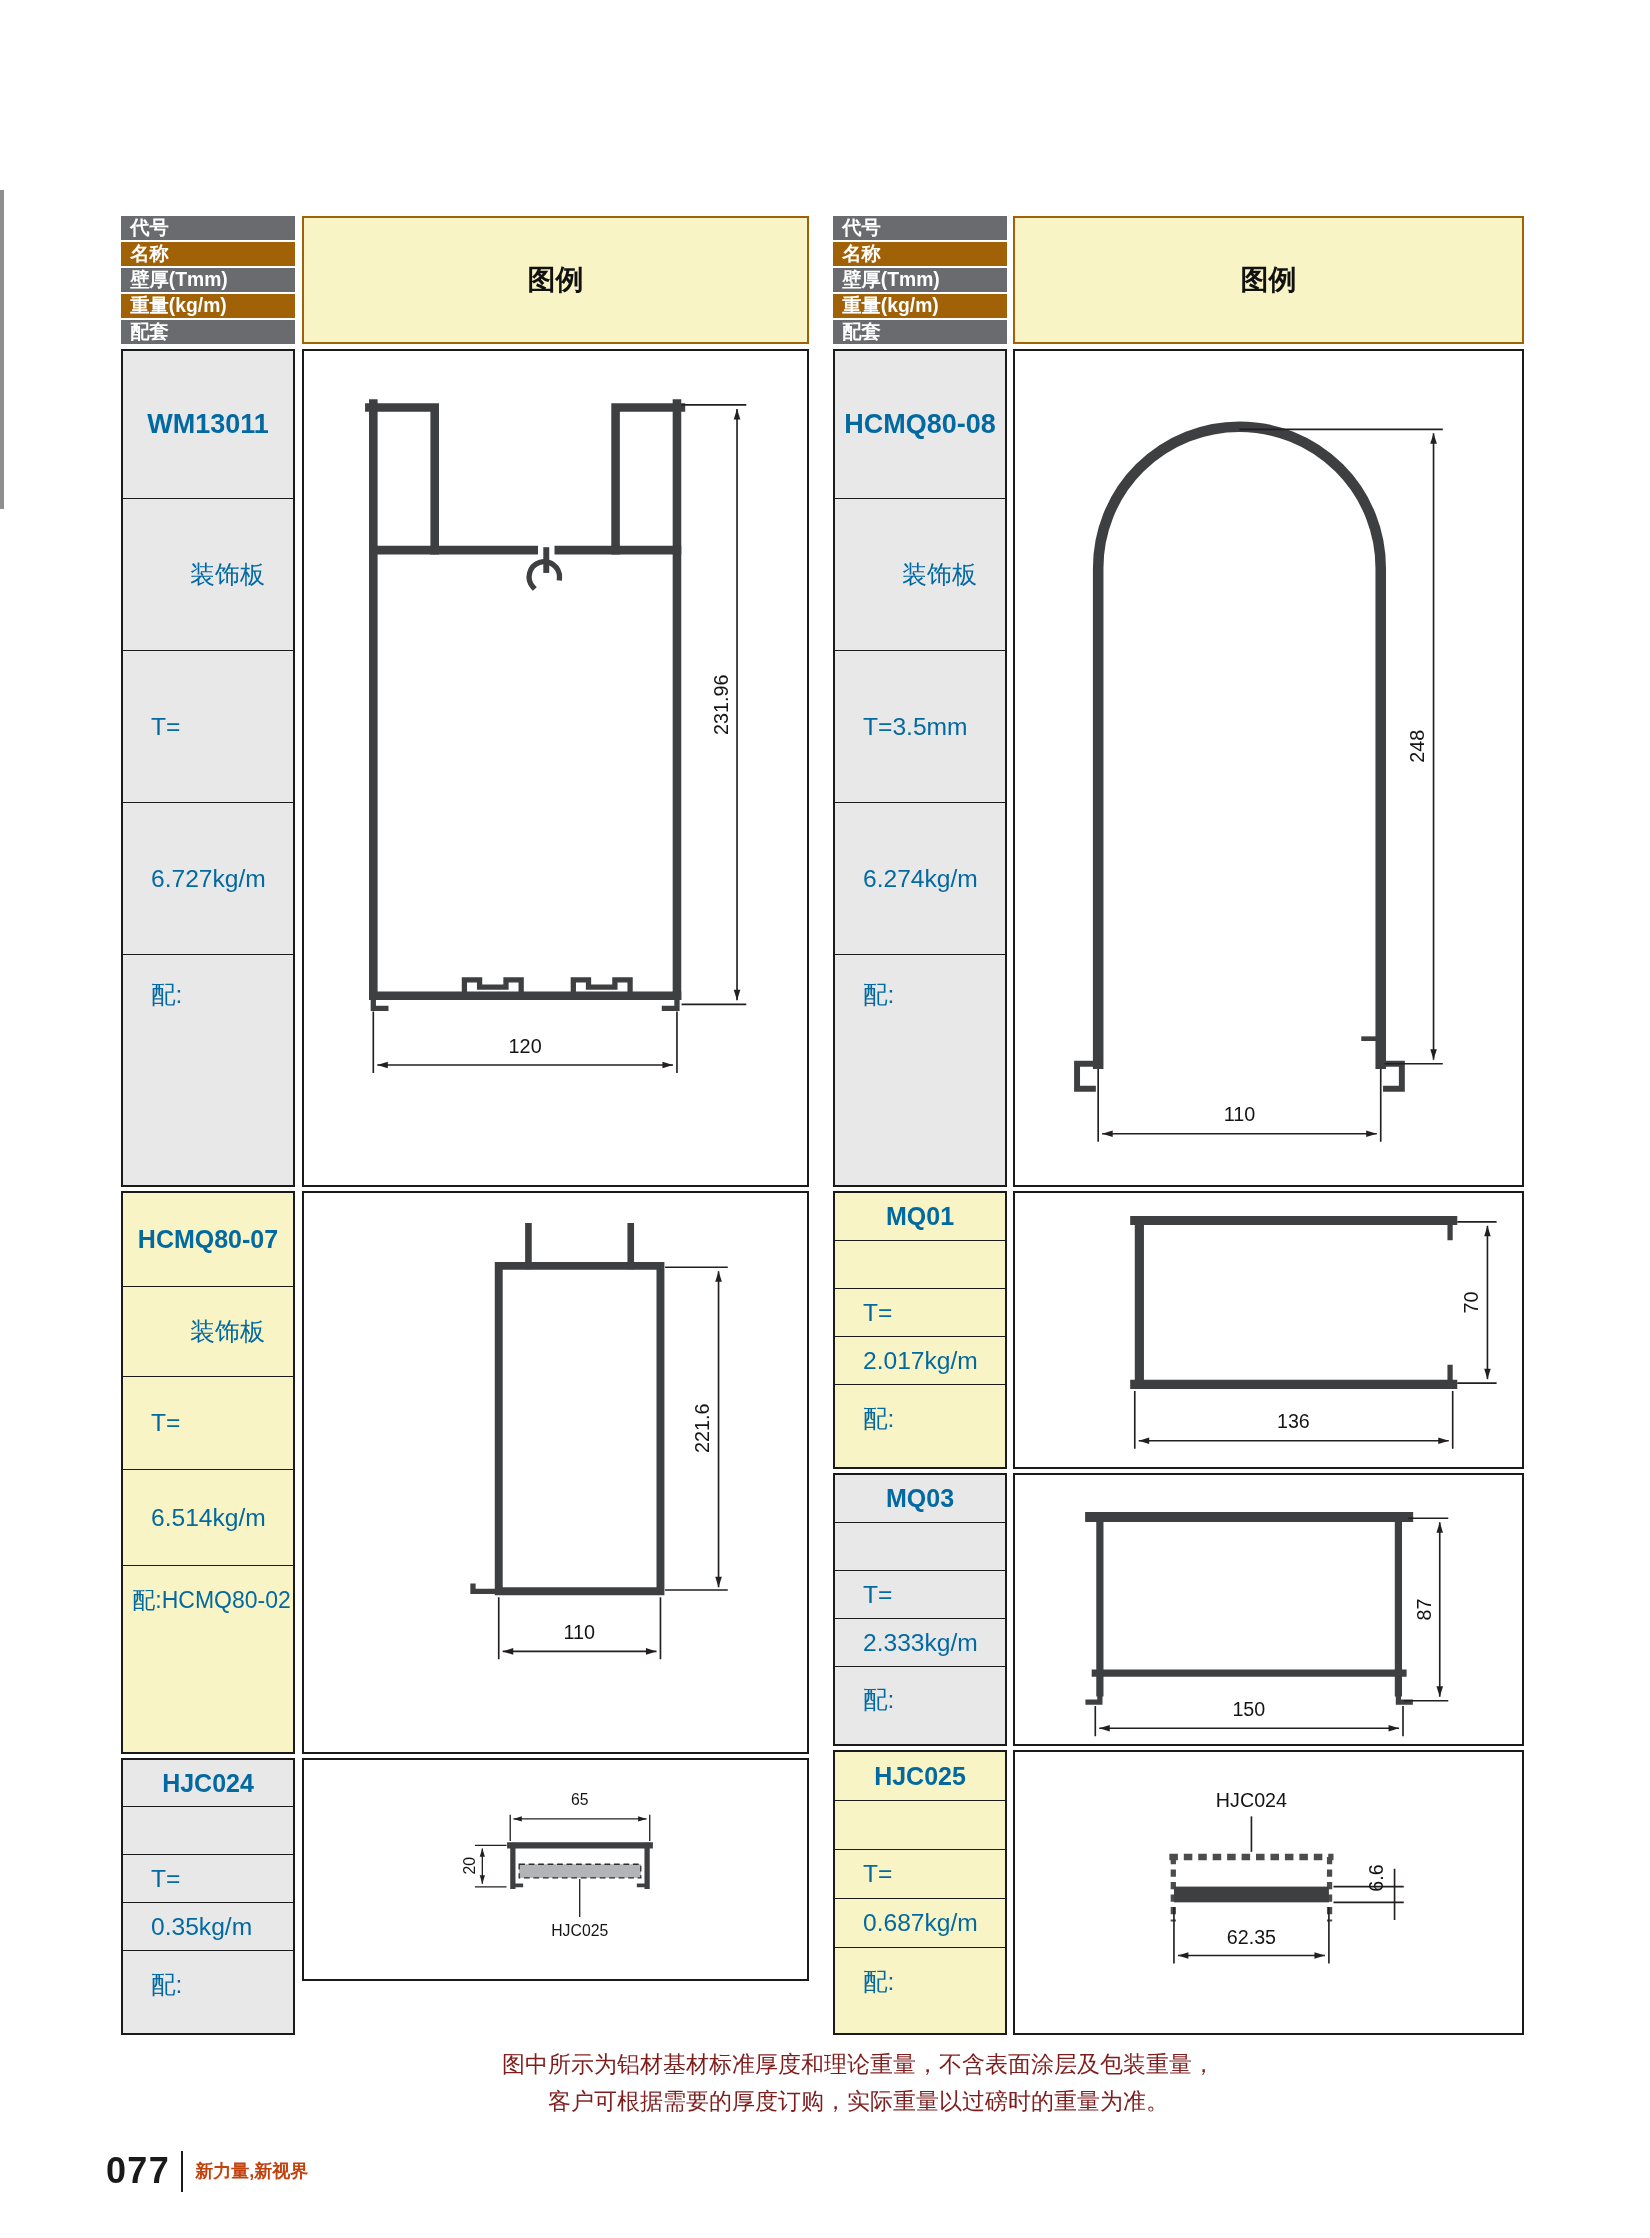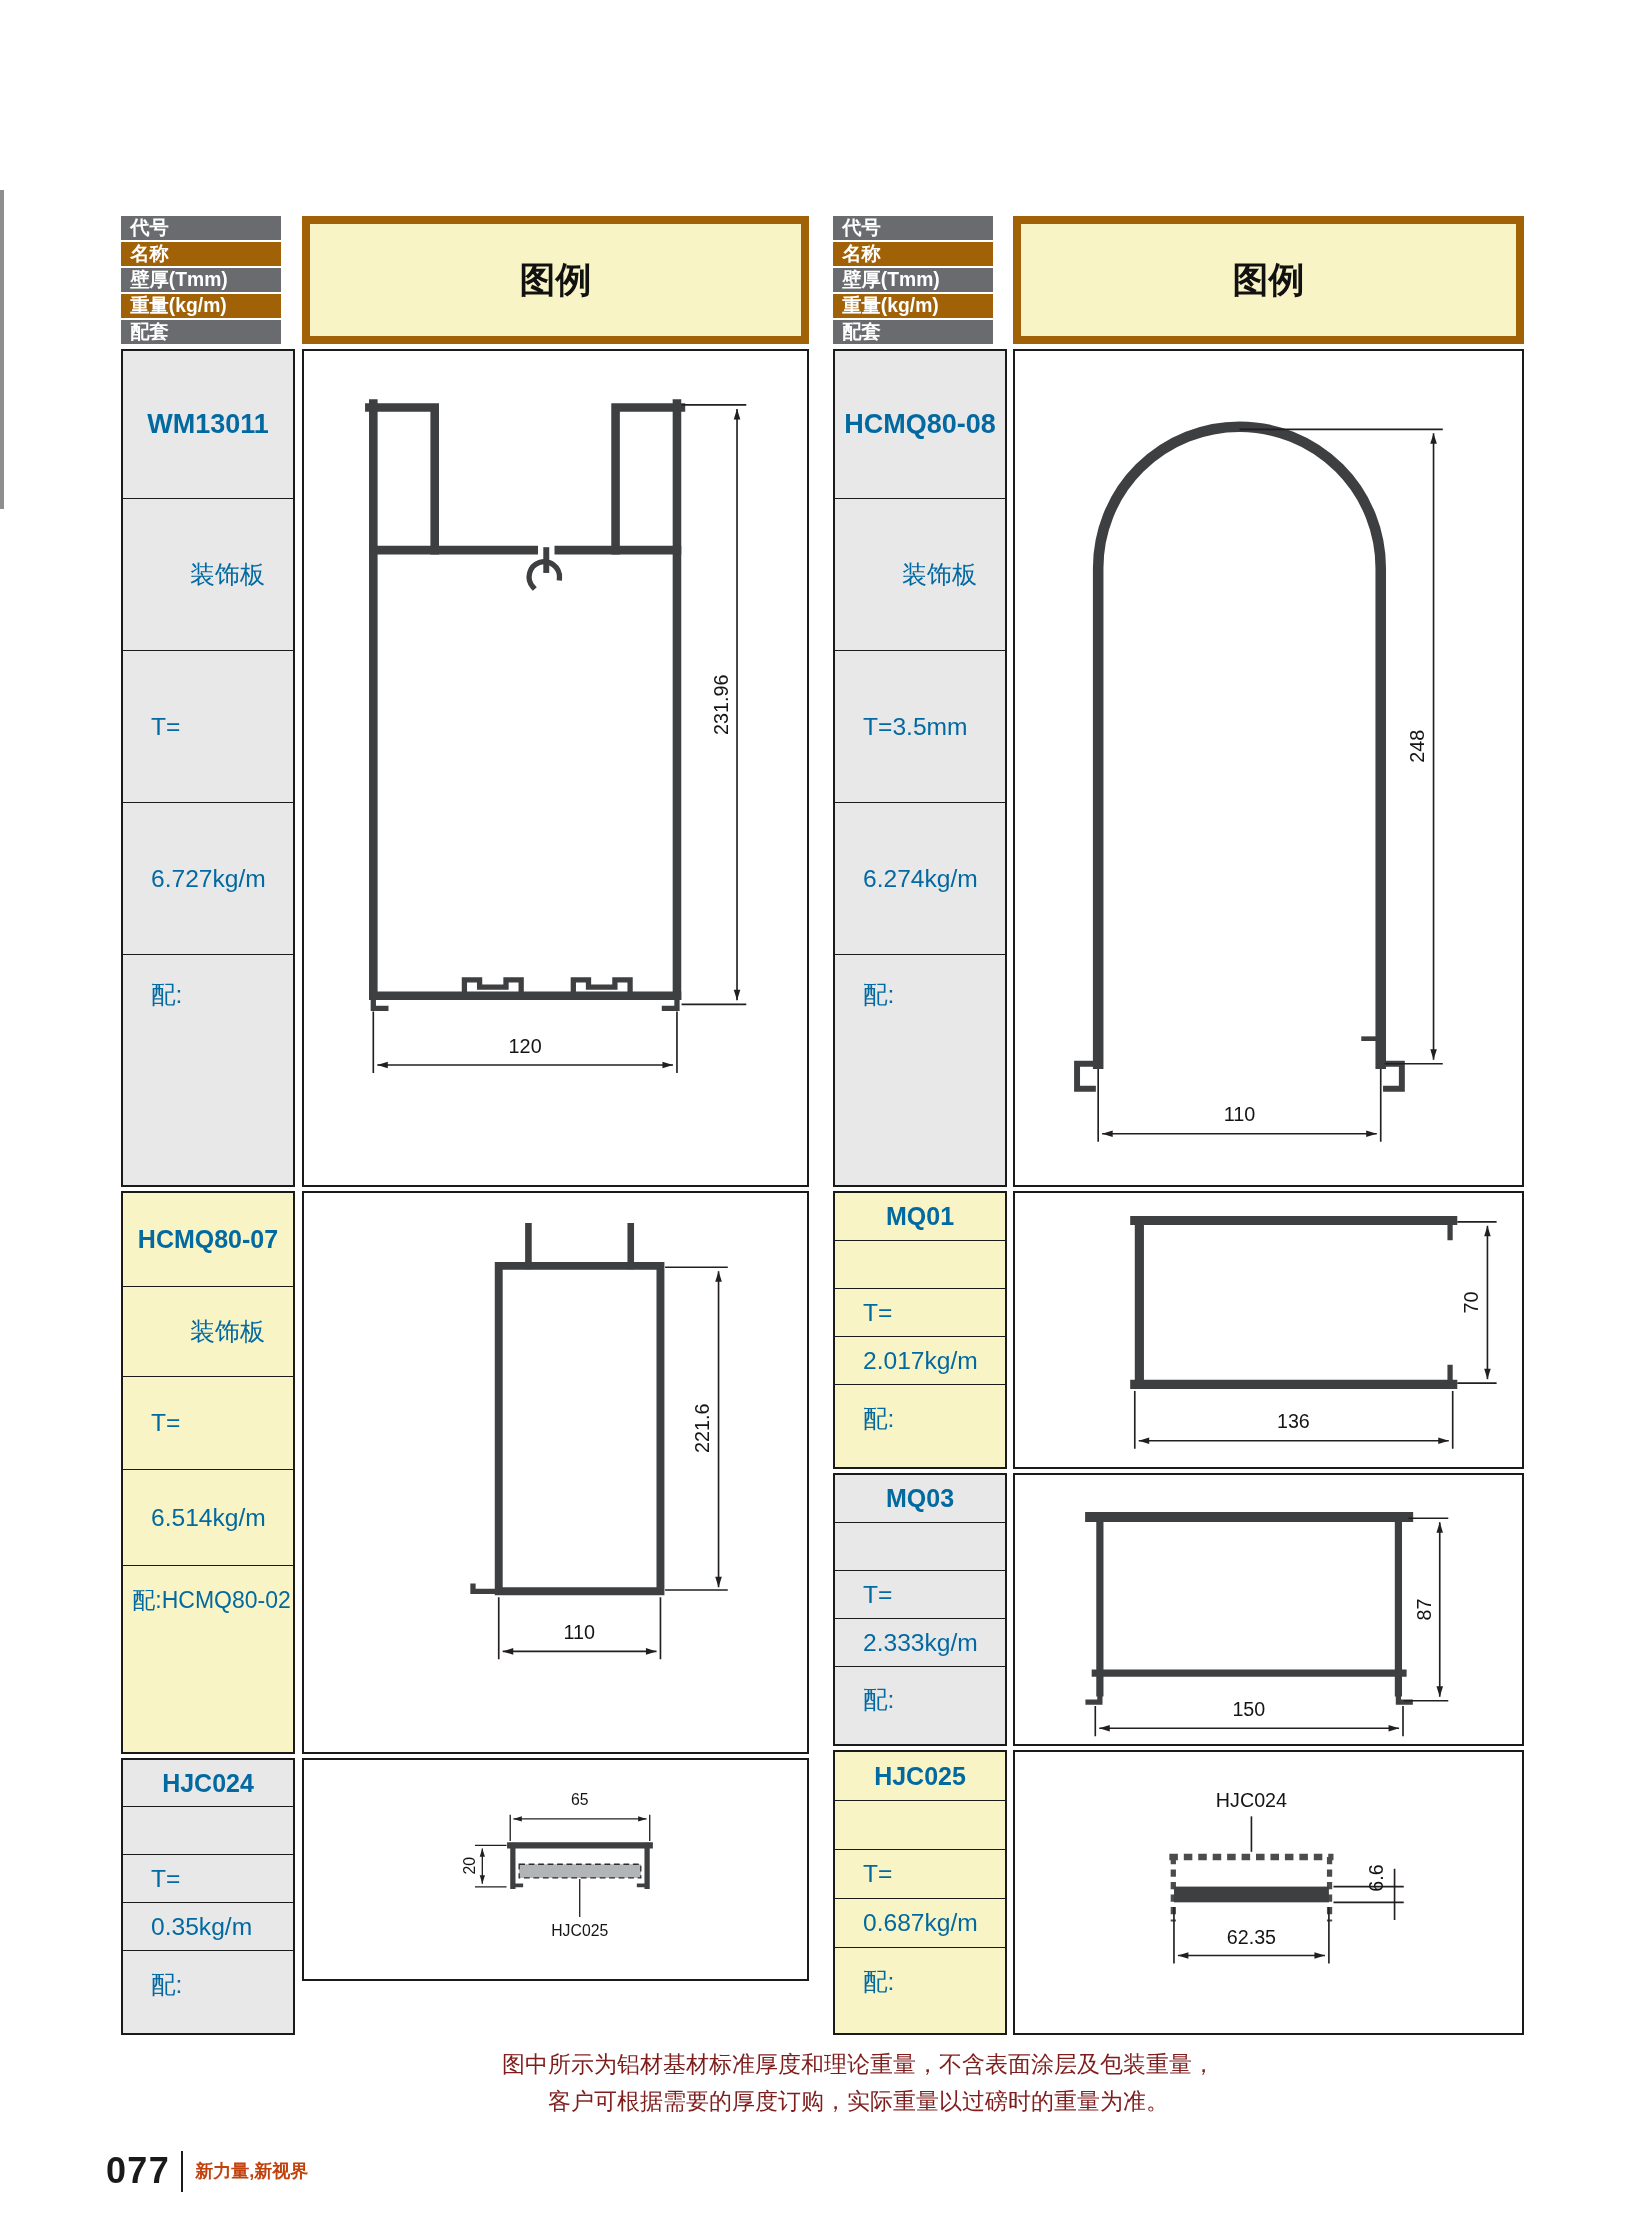--- a/index.html
+++ b/index.html
@@ -2,28 +2,28 @@
 <html style="font-size:10.6px"><head>
 <meta charset="utf-8">
 <style>
   html,body{margin:0;padding:0;background:#ffffff;}
   body{font-family:"Liberation Sans","DejaVu Sans",sans-serif;}
   #page{position:relative;width:1651px;height:2239px;background:#ffffff;overflow:hidden;}
 
   .edge-mark{position:absolute;left:0;top:190px;width:4px;height:319px;background:#8e8e8e;}
 
   
-  .hbar{position:absolute;width:160px;height:24px;color:#ffffff;font-weight:bold;
+  .hbar{position:absolute;width:174px;height:24px;color:#ffffff;font-weight:bold;
         font-size:19.3px;line-height:24px;padding-left:9.3px;box-sizing:border-box;}
   .hbar.dark{background:#6a6b6e;}
   .hbar.light{background:#a16207;}
 
   
-  .legend-head{position:absolute;background:#f8f4c5;border:8px solid #a16207;box-sizing:border-box;
-        display:flex;align-items:center;justify-content:center;font-size:36px;font-weight:bold;color:#111;}
+  .legend-head{position:absolute;background:#f8f4c5;border:2px solid #a16207;box-sizing:border-box;
+        display:flex;align-items:center;justify-content:center;font-size:28px;font-weight:bold;color:#111;}
 
   
   .block{position:absolute;border:2px solid #1a1a1a;box-sizing:border-box;display:flex;flex-direction:column;}
   .block.gray{background:#e8e8e9;}
   .block.yellow{background:#f8f4c5;}
   .row{box-sizing:border-box;border-bottom:1.3px solid #1a1a1a;display:flex;align-items:center;
        font-size:24.6px;color:#0369a1;overflow:hidden;white-space:nowrap;}
   .row:last-child{border-bottom:none;}
   .row.code{justify-content:center;font-weight:bold;font-size:27px;}
   .row.name{justify-content:center;font-size:25px;padding-left:39px;}

